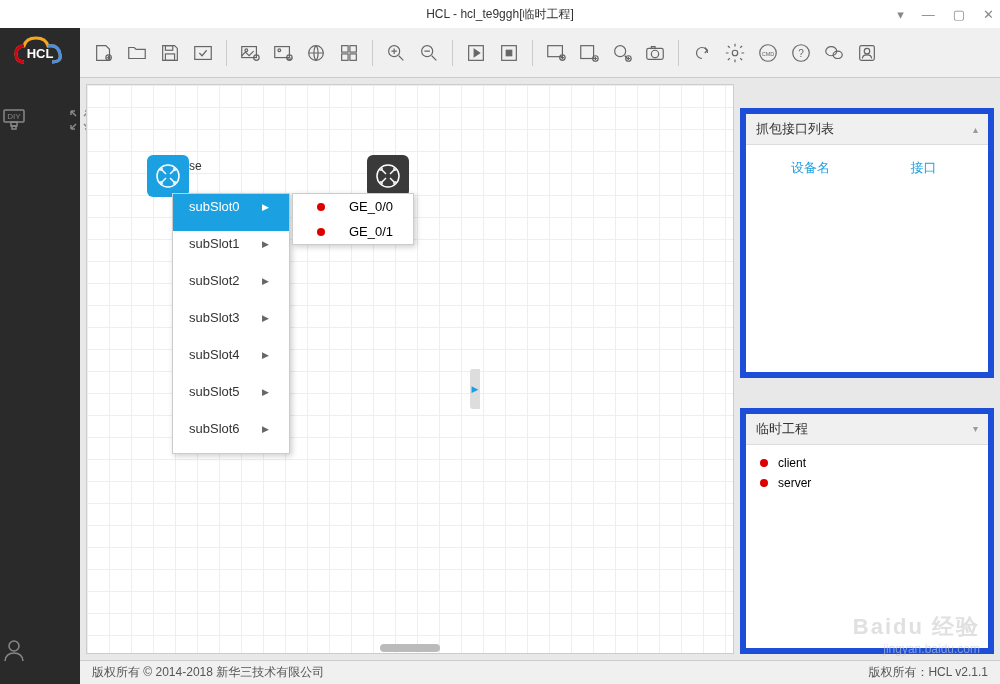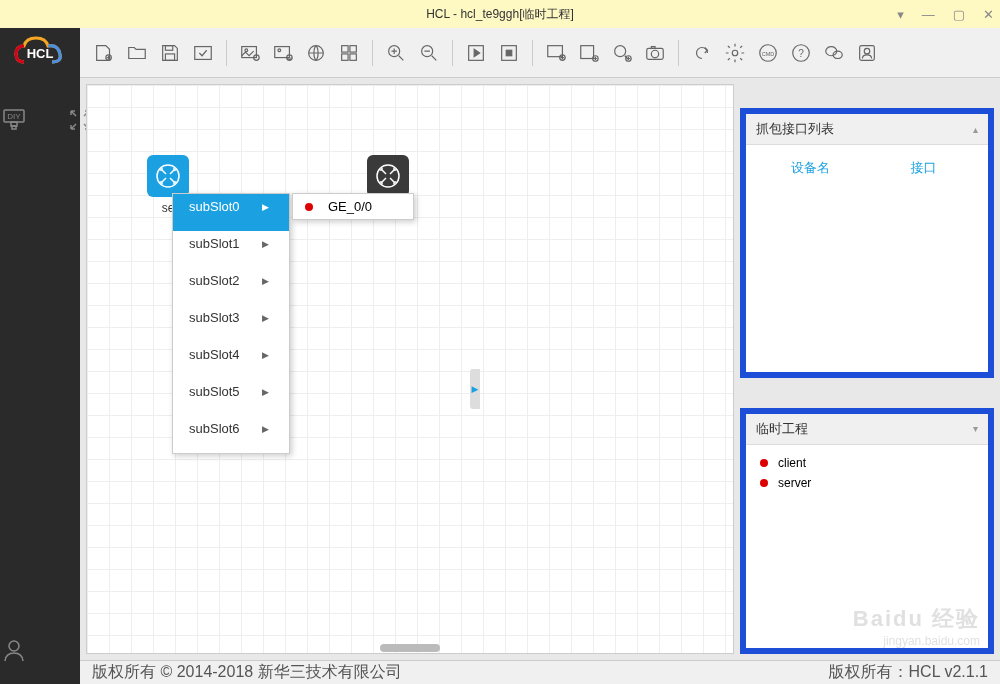--- a/index.html
+++ b/index.html
@@ -1,19 +1,19 @@
 <!DOCTYPE html>
 <html><head>
 <meta charset="utf-8">
 <style>
 * { margin: 0; padding: 0; box-sizing: border-box; font-family: "Microsoft YaHei", "SimSun", Arial, sans-serif; }
 body { width: 1000px; height: 684px; background: #e8e8e8; overflow: hidden; position: relative; }
 
 
-.titlebar { height: 28px; background: #fef9c3; display: flex; align-items: center; position: relative; }
+.titlebar { height: 28px; background: #ffffff; display: flex; align-items: center; position: relative; }
 .titlebar-title { position: absolute; left: 50%; transform: translateX(-50%); font-size: 12px; color: #333; }
 .titlebar-controls { position: absolute; right: 6px; display: flex; gap: 18px; align-items: center; }
 .titlebar-controls span { color: #888; font-size: 13px; cursor: pointer; }
 
 
 .app-body { display: flex; height: 656px; }
 
 
 .left-sidebar { width: 80px; background: #2a2a2a; display: flex; flex-direction: column; align-items: flex-start; padding-top: 0; }
 .logo-box { width: 80px; height: 50px; display: flex; align-items: center; justify-content: center; position: relative; }
@@ -32,59 +32,59 @@
 .toolbar-sep { width: 1px; height: 26px; background: #ccc; margin: 0 4px; }
 
 
 .workspace { flex: 1; display: flex; }
 
 
 .canvas-area { flex: 1; position: relative; padding: 6px; }
 .canvas { width: 100%; height: 100%; background: #fff; position: relative; overflow: hidden;
   background-image: linear-gradient(#eee 1px, transparent 1px), linear-gradient(90deg, #eee 1px, transparent 1px);
   background-size: 22px 22px; border: 1px solid #ccc; }
-.device { position: absolute; display: flex; flex-direction: column; align-items: center; }
+.device { position: absolute; display: flex; flex-direction: row; align-items: flex-start; }
 .device-icon { width: 42px; height: 42px; border-radius: 6px; display: flex; align-items: center; justify-content: center; }
 .device-blue { background: #1ba1e2; }
 .device-dark { background: #3a3a3a; }
 .device-icon svg { width: 28px; height: 28px; stroke: #fff; fill: none; stroke-width: 1.5; }
 .device-label { font-size: 12px; margin-top: 4px; color: #333; }
 
 
 .context-menu { position: absolute; background: #fff; border: 1px solid #ccc; box-shadow: 2px 2px 6px rgba(0,0,0,0.2); }
 .menu-item { padding: 5px 20px 17px 16px; font-size: 13px; color: #333; display: flex; align-items: center; justify-content: space-between; cursor: pointer; min-width: 116px; }
 .menu-item.selected { background: #1ba1e2; color: #fff; }
 .menu-arrow { font-size: 9px; margin-left: 14px; color: #666; }
 .menu-item.selected .menu-arrow { color: #fff; }
 .submenu { position: absolute; background: #fff; border: 1px solid #ccc; box-shadow: 2px 2px 6px rgba(0,0,0,0.2); }
-.submenu-item { padding: 5px 20px 5px 12px; font-size: 13px; display: flex; align-items: center; gap: 15px; cursor: pointer; min-width: 120px; }
+.submenu-item { padding: 5px 20px 5px 12px; font-size: 13px; display: flex; align-items: center; gap: 24px; cursor: pointer; min-width: 120px; justify-content: flex-end; }
 .red-dot { width: 8px; height: 8px; background: #d00; border-radius: 50%; }
 
 
 .right-panels { width: 260px; display: flex; flex-direction: column; padding: 6px 6px 6px 0; gap: 6px; }
 .panel { background: #fff; border: 6px solid #1d4ed8; display: flex; flex-direction: column; margin-top: 24px; }
 .panel-header { background: #f0f0f0; padding: 6px 10px; font-size: 13px; color: #333; display: flex; justify-content: space-between; align-items: center; border-bottom: 1px solid #ddd; }
 .panel-body { flex: 1; padding: 8px; font-size: 12px; }
 .panel-cols { display: flex; }
 .panel-col { flex: 1; color: #1ba1e2; font-size: 13px; padding: 6px 4px; text-align: center; }
 .topo-item { display: flex; align-items: center; gap: 10px; padding: 3px 6px; font-family: "Courier New", monospace; font-size: 12px; }
 .collapse-ctrl { color: #999; font-size: 10px; cursor: pointer; }
 
 
 .splitter { position: absolute; right: 260px; top: 50%; width: 10px; height: 40px; background: #ddd; border-radius: 3px 0 0 3px; display: flex; align-items: center; justify-content: center; color: #1ba1e2; font-size: 9px; cursor: pointer; }
 
 
 .h-scroll { position: absolute; bottom: 0; left: 0; right: 0; height: 10px; display:flex; align-items:center; justify-content:center;}
 .h-scroll-thumb { width: 60px; height: 8px; background: #bbb; border-radius: 4px; }
 
 
-.statusbar { height: 24px; background: #f0f0f0; border-top: 1px solid #ccc; display: flex; align-items: center; justify-content: space-between; padding: 0 12px; font-size: 16px; color: #555; }
-
-
-.watermark { position: absolute; right: 20px; bottom: 36px; color: #ccc; font-size: 12px; text-align: right; opacity: 0.6; pointer-events: none; }
+.statusbar { height: 24px; background: #f0f0f0; border-top: 1px solid #ccc; display: flex; align-items: center; justify-content: space-between; padding: 0 12px; font-size: 12px; color: #555; }
+
+
+.watermark { position: absolute; right: 20px; bottom: 28px; color: #ccc; font-size: 12px; text-align: right; opacity: 0.6; pointer-events: none; }
 .watermark .big { font-size: 22px; font-weight: bold; letter-spacing: 2px; }
 </style>
 </head>
 <body>
 
 <div class="titlebar">
   <div class="titlebar-title">HCL - hcl_te9ggh[临时工程]</div>
   <div class="titlebar-controls">
     <span>▾</span>
     <span>—</span>
@@ -360,20 +360,24 @@
                 <span>subSlot6</span>
                 <span class="menu-arrow">▶</span>
               </div>
           </div>
 
           <div class="submenu" style="left:205px; top:108px;">
             <div class="submenu-item">
                 <span class="red-dot"></span>
                 <span>GE_0/0</span>
               </div>
+            <div class="submenu-item">
+                <span class="red-dot"></span>
+                <span>GE_0/1</span>
+              </div>
           </div>
 
           <div class="h-scroll">
               <div class="h-scroll-thumb"></div>
             </div>
         </div>
         <div class="splitter">▶</div>
       </div>
 
       <div class="right-panels">

